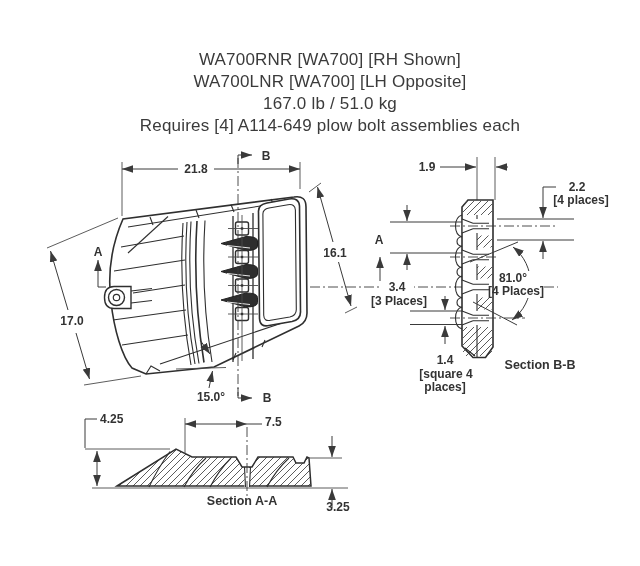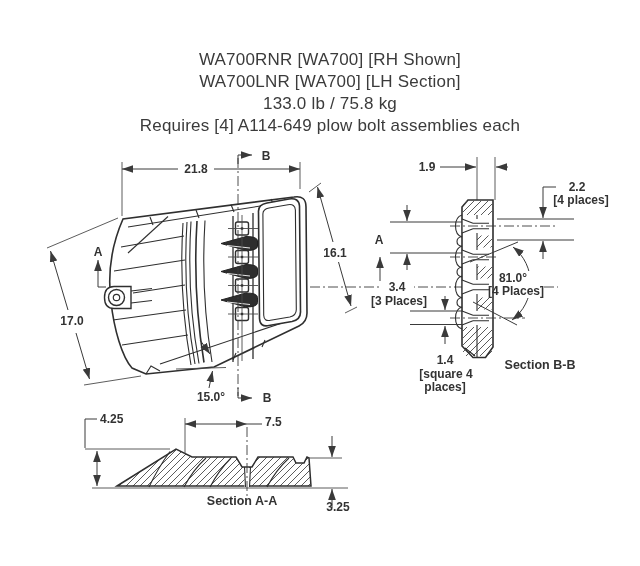--- a/index.html
+++ b/index.html
@@ -16,22 +16,22 @@
   .part2{stroke:#2f2f2f;stroke-width:1.1;fill:none;}
   .cl{stroke:#3a3a3a;stroke-width:.9;fill:none;stroke-dasharray:10 3 2 3;}
 </style>
 </head>
 <body>
 
 <div id="page">
 
   <div id="title-block">
     <div>WA700RNR [WA700] [RH Shown]</div>
-    <div>WA700LNR [WA700] [LH Section]</div>
-    <div>133.0 lb / 75.8 kg</div>
+    <div>WA700LNR [WA700] [LH Opposite]</div>
+    <div>167.0 lb / 51.0 kg</div>
     <div>Requires [4] A114-649 plow bolt assemblies each</div>
   </div>
 
   <svg id="drawing" width="640" height="566" viewBox="0 0 640 566">
     <defs>
       <marker id="ah" viewBox="0 0 10 7" refX="10" refY="3.5" markerWidth="11" markerHeight="8" orient="auto-start-reverse" markerUnits="userSpaceOnUse">
         <path d="M0,0 L10,3.5 L0,7 Z" fill="#3a3a3a"></path>
       </marker>
       <pattern id="hatch" width="7" height="7" patternUnits="userSpaceOnUse">
         <path d="M-1,8 L8,-1" stroke="#4a4a4a" stroke-width="0.9"></path>

